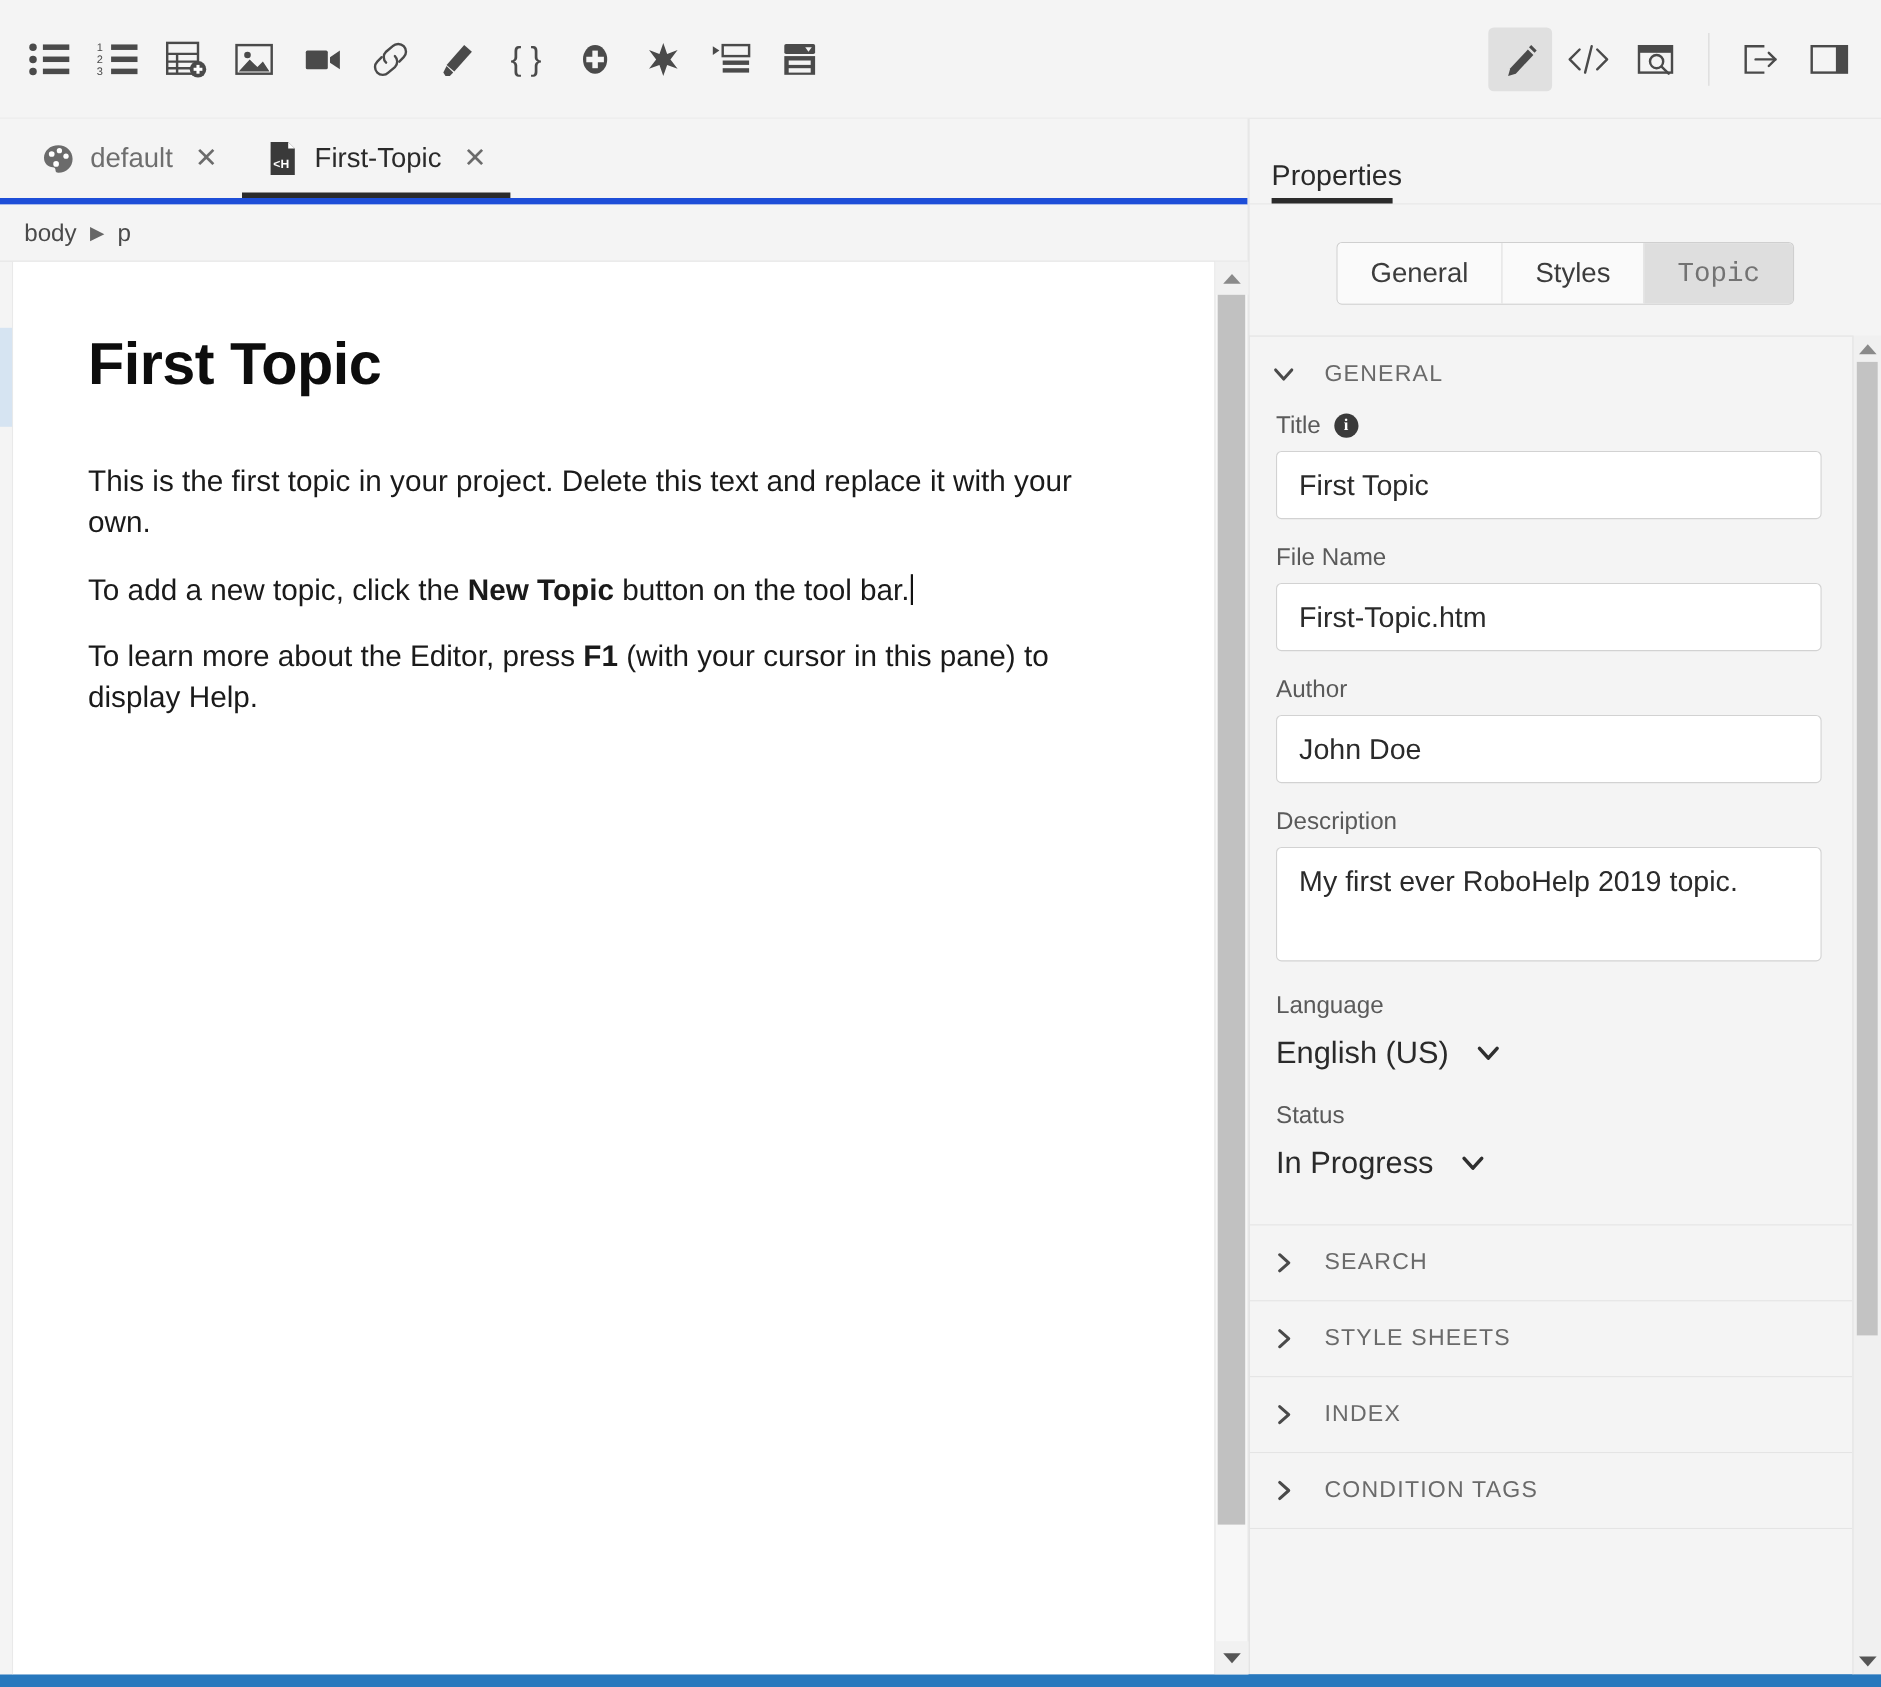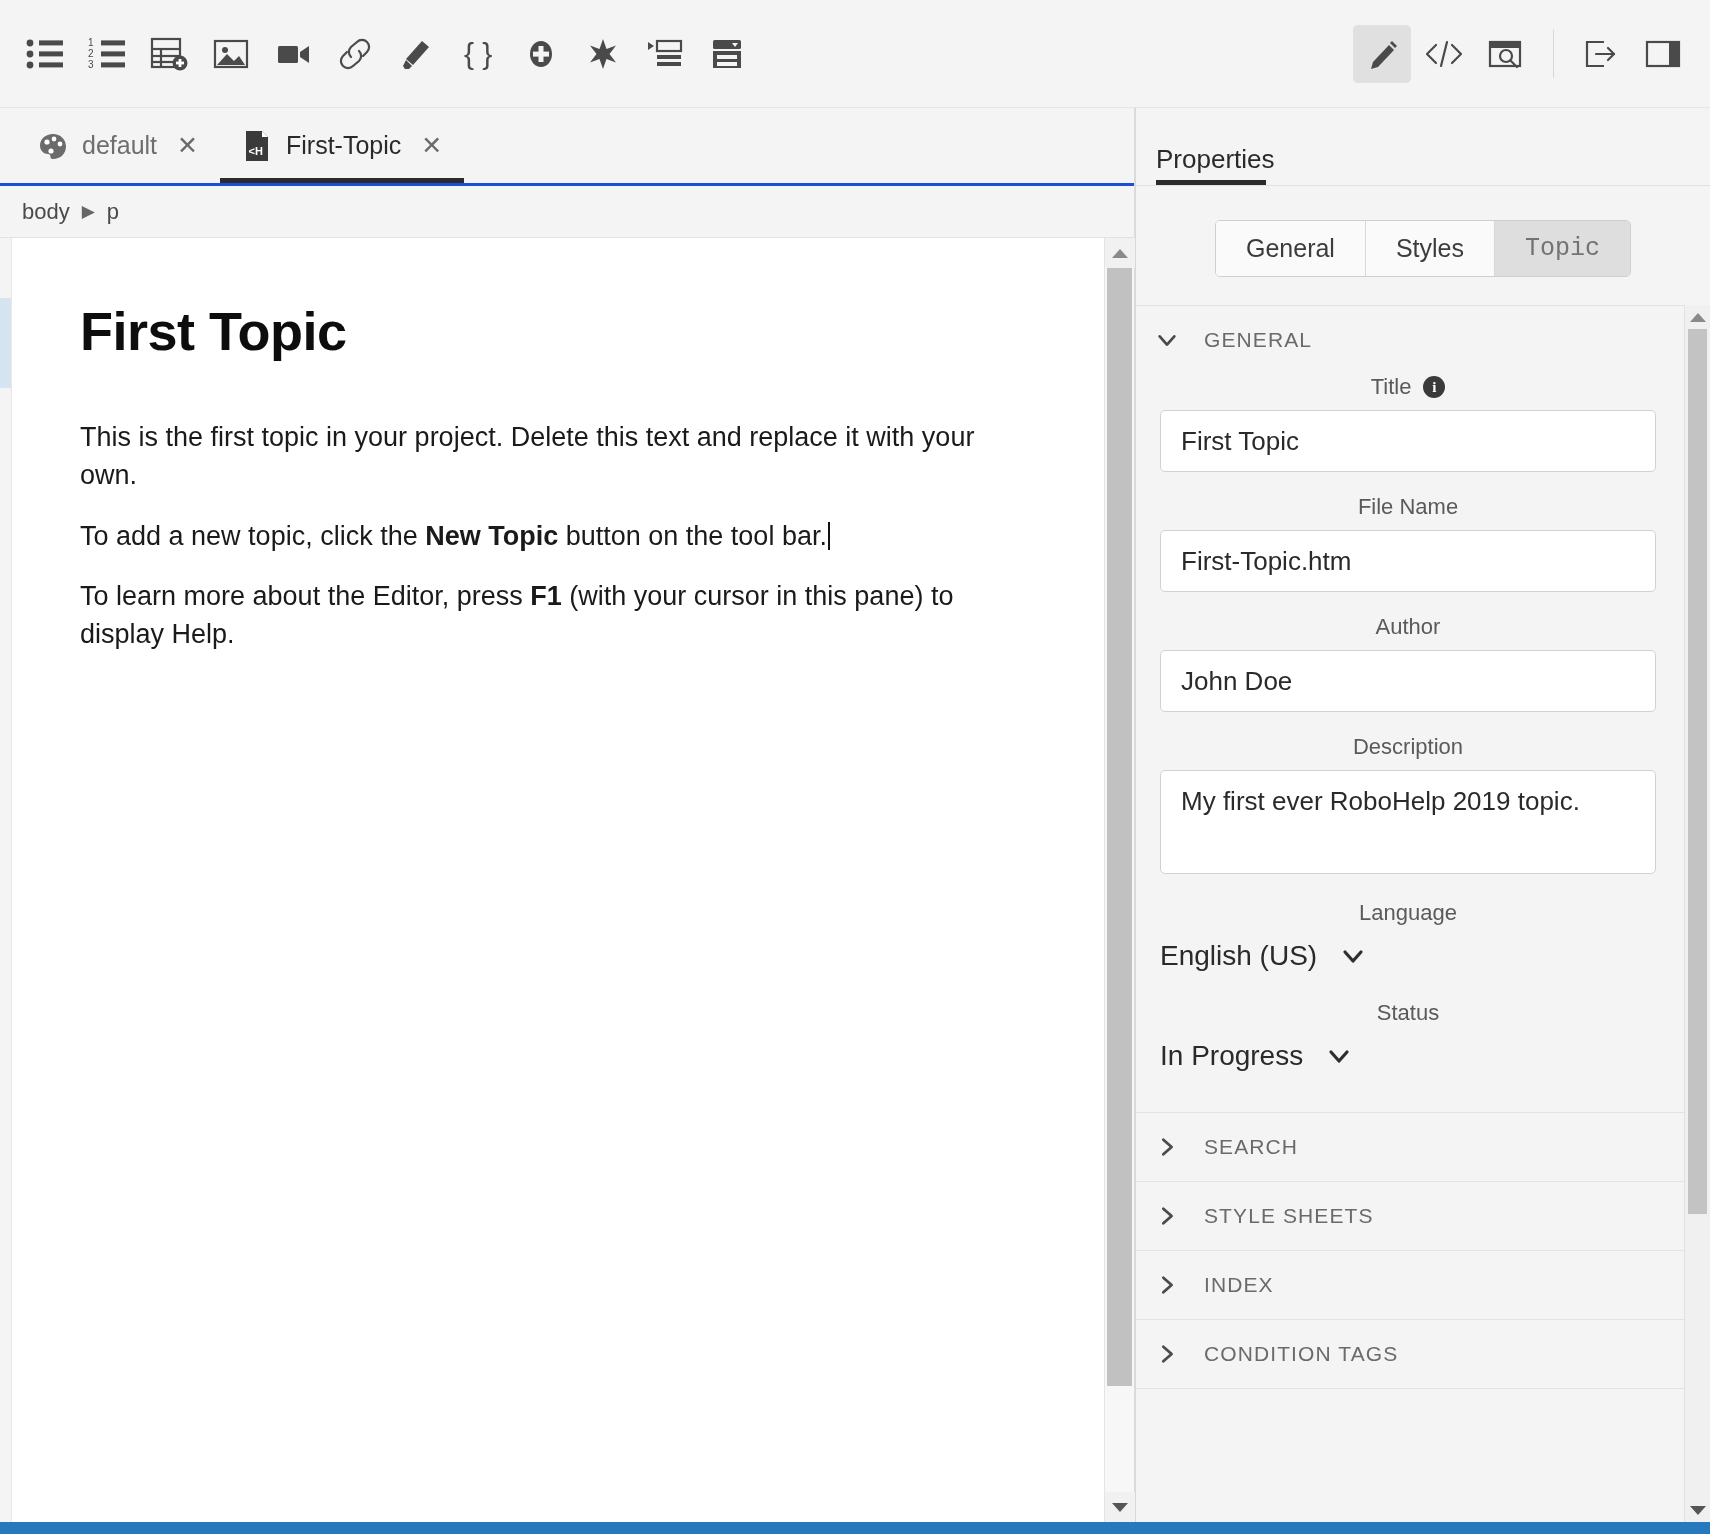--- a/index.html
+++ b/index.html
@@ -49,21 +49,21 @@
     width: 1135px; min-width: 1135px;
     display: flex; flex-direction: column;
     background: #ffffff;
     border-right: 1px solid #dcdcdc;
     position: relative;
   }
   .tabbar {
     height: 78px; min-height: 78px;
     background: #f4f4f4;
     display: flex; align-items: stretch;
-    border-bottom: 3px solid #1d4ed8;
+    border-bottom: 6px solid #1d4ed8;
     padding-left: 16px;
   }
   .tab {
     display: flex; align-items: center; gap: 14px;
     padding: 0 22px;
     position: relative; cursor: pointer;
     font-size: 25px; color: #6e6e6e;
   }
   .tab.active { color: #2a2a2a; }
   .tab.active::after {
@@ -189,21 +189,21 @@
   }
   .section-head .chev { width: 22px; height: 22px; flex-shrink: 0; }
   .section-label {
     font-size: 21px; letter-spacing: 1.1px; color: #6a6a6a;
   }
   .section-body { padding: 0 28px 34px 24px; }
 
   .field { margin-bottom: 22px; }
   .field-label {
     display: flex; align-items: center; gap: 12px;
-    font-size: 22px; color: #5a5a5a; margin-bottom: 10px; justify-content: center;
+    font-size: 22px; color: #5a5a5a; margin-bottom: 10px;
   }
   .info-dot {
     width: 22px; height: 22px; border-radius: 50%;
     background: #3a3a3a; color: #fff; font-size: 15px; font-weight: bold;
     display: inline-flex; align-items: center; justify-content: center;
     font-family: "Liberation Serif", serif;
   }
   .inp {
     width: 100%; height: 62px;
     border: 1px solid #d2d2d2; border-radius: 5px;

